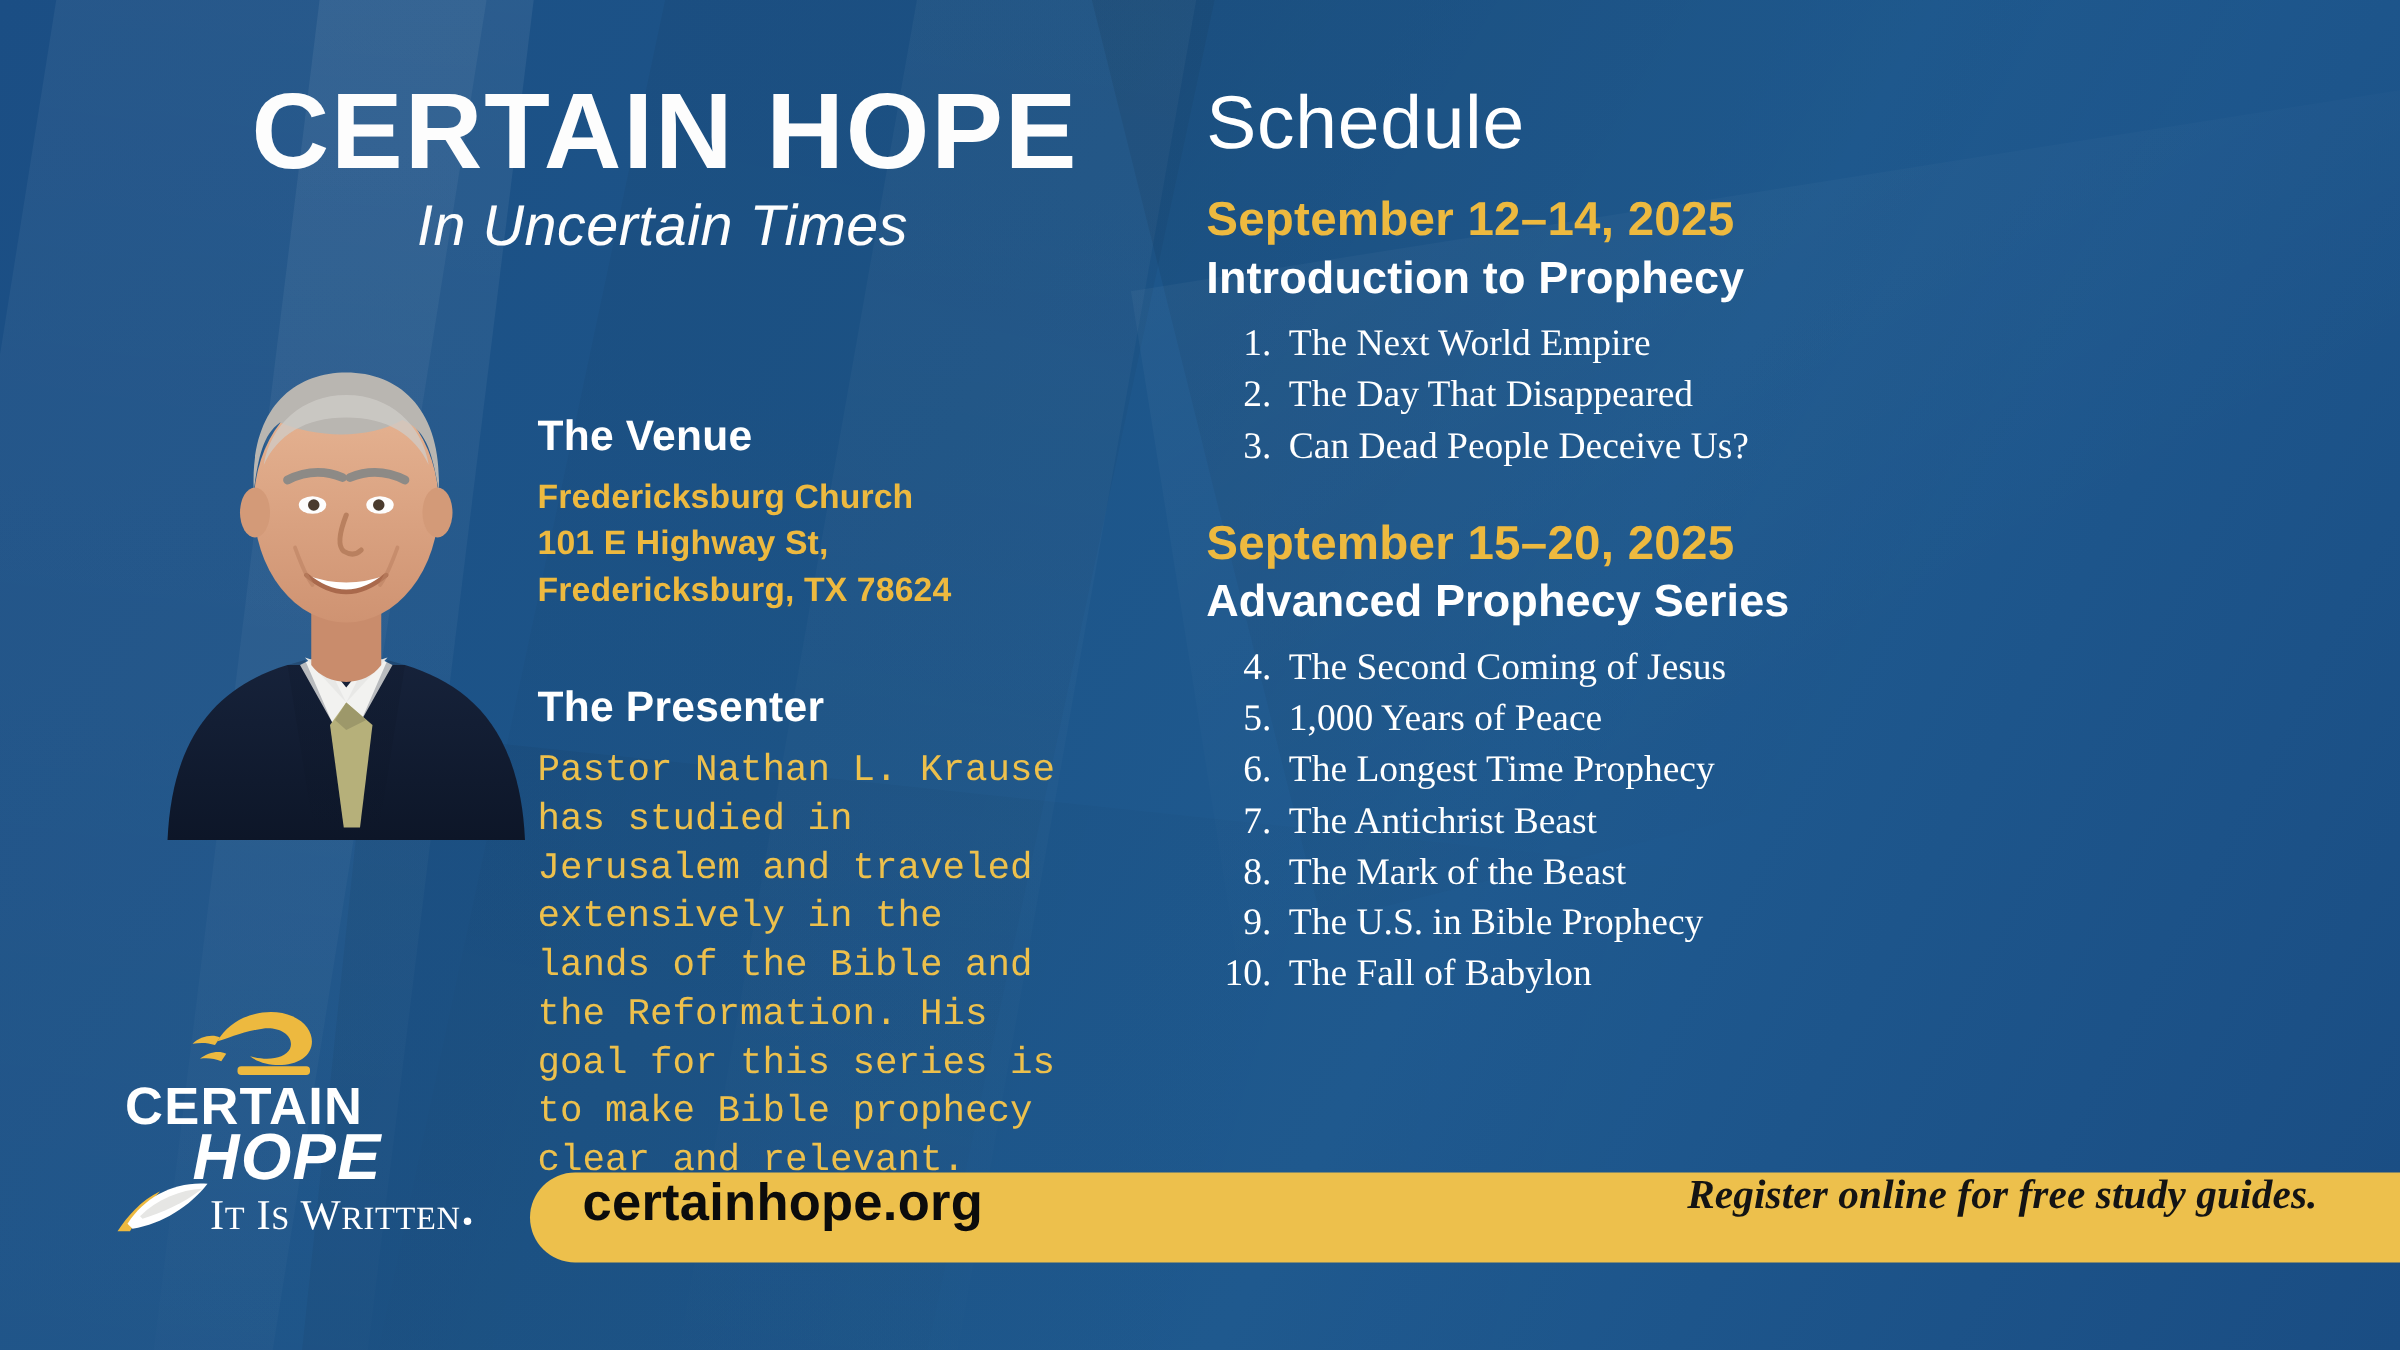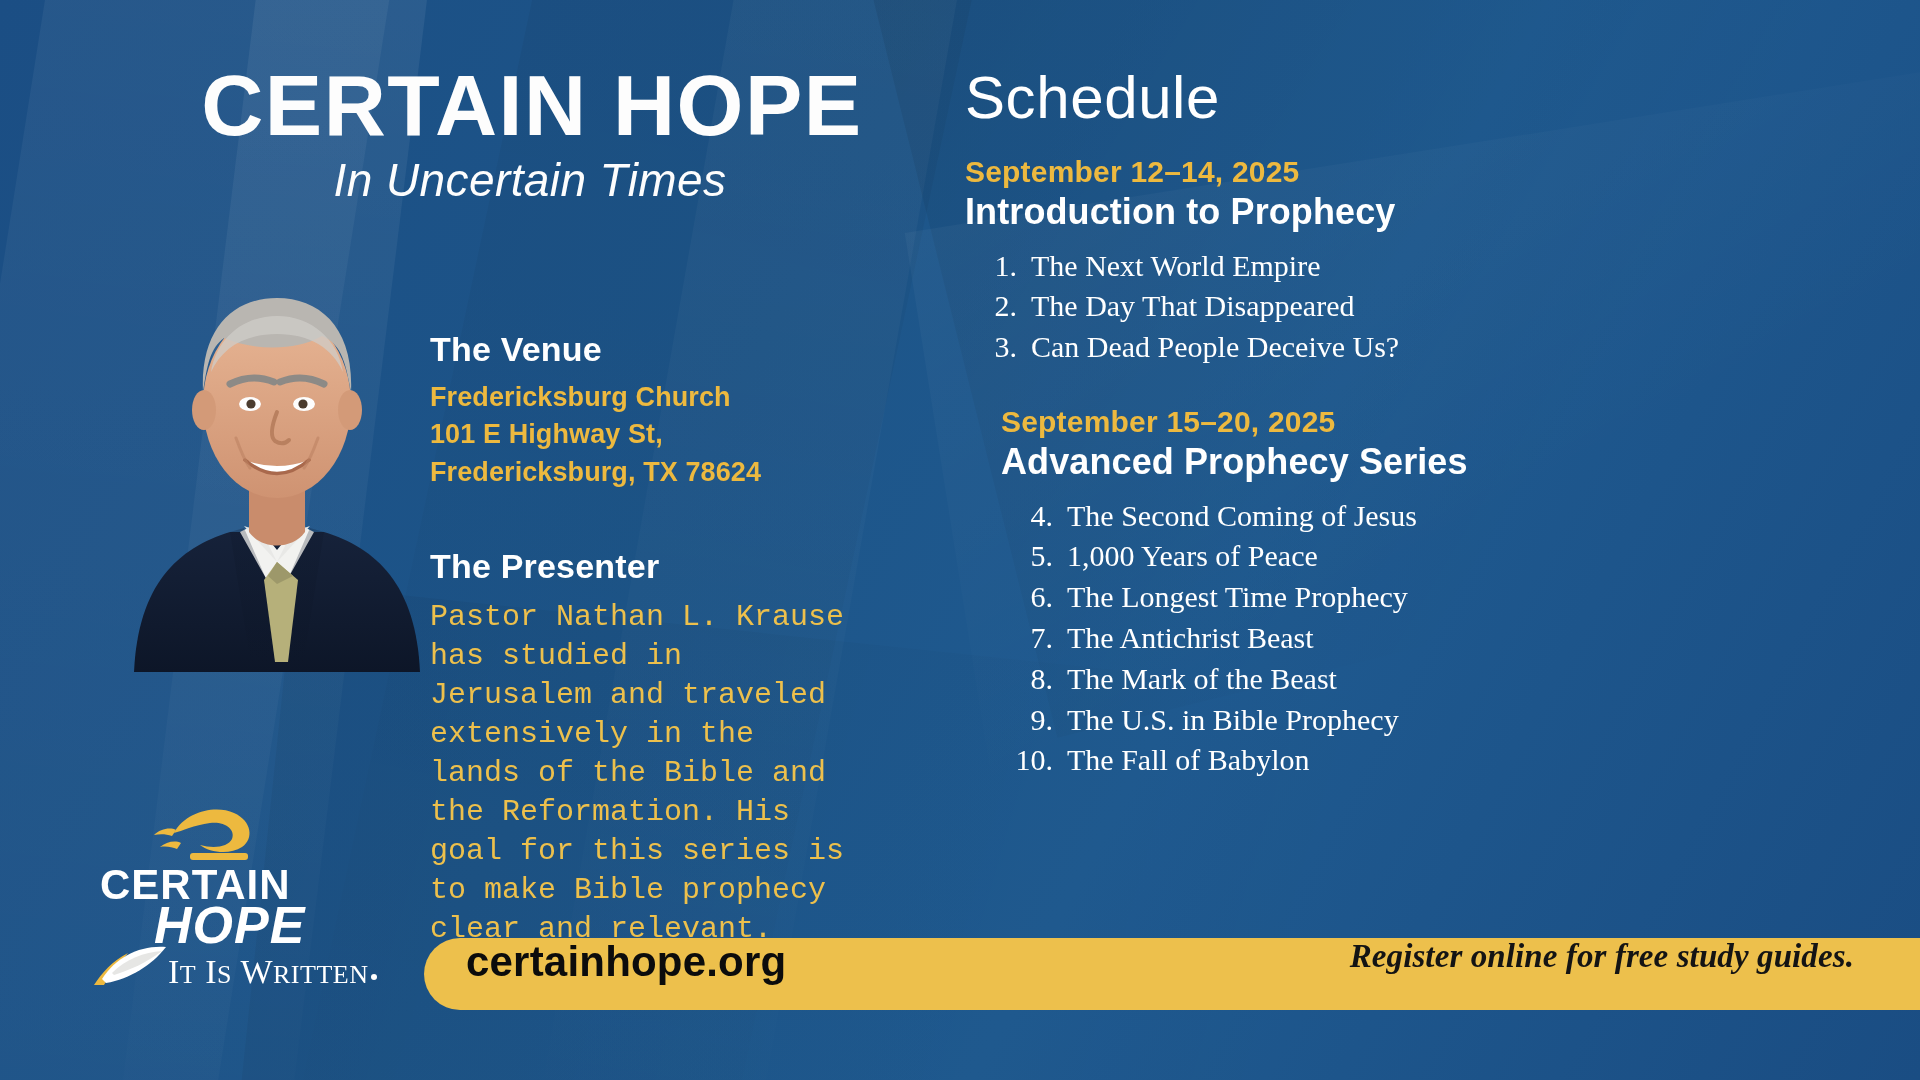--- a/index.html
+++ b/index.html
@@ -61,22 +61,22 @@
   .venue-lines{margin-top:10px;}
   .venue-lines div{font-size:27px;font-weight:600;color:#edb93f;line-height:1.38;letter-spacing:.1px;}
   .presenter-head{margin-top:56px !important;}
   .bio{margin-top:12px;font-family:Liberation Mono, monospace;
        font-size:30px;line-height:1.30;color:#edc04c;}
 
   
   .schedule{position:absolute;left:965px;top:68px;width:820px;z-index:6;}
   .sched-title{font-size:60px;font-weight:300;color:#ffffff;letter-spacing:.6px;line-height:1;}
   .block{margin-top:26px;}
-  .block.second{margin-top:36px;margin-left:36px;}
-  .block .date{font-size:30px;font-weight:600;color:#edb93f;letter-spacing:.2px;line-height:1.18;}
+  .block.second{margin-top:36px;}
+  .block .date{font-size:38px;font-weight:600;color:#edb93f;letter-spacing:.2px;line-height:1.18;}
   .block .series{font-size:36px;font-weight:700;color:#ffffff;letter-spacing:.1px;line-height:1.2;margin-top:1px;}
   ol.sessions{list-style:none;margin:12px 0 0 0;padding:0;}
   ol.sessions li{display:flex;align-items:baseline;
       font-family:"Liberation Serif",serif;color:#ffffff;font-size:30px;line-height:1.36;}
   ol.sessions li .num{width:52px;flex:0 0 52px;text-align:right;padding-right:14px;}
   ol.sessions li .txt{flex:1 1 auto;}
 
   
   .logos{position:absolute;left:82px;top:795px;width:300px;z-index:6;text-align:right;}
   .logos svg{display:block;}

